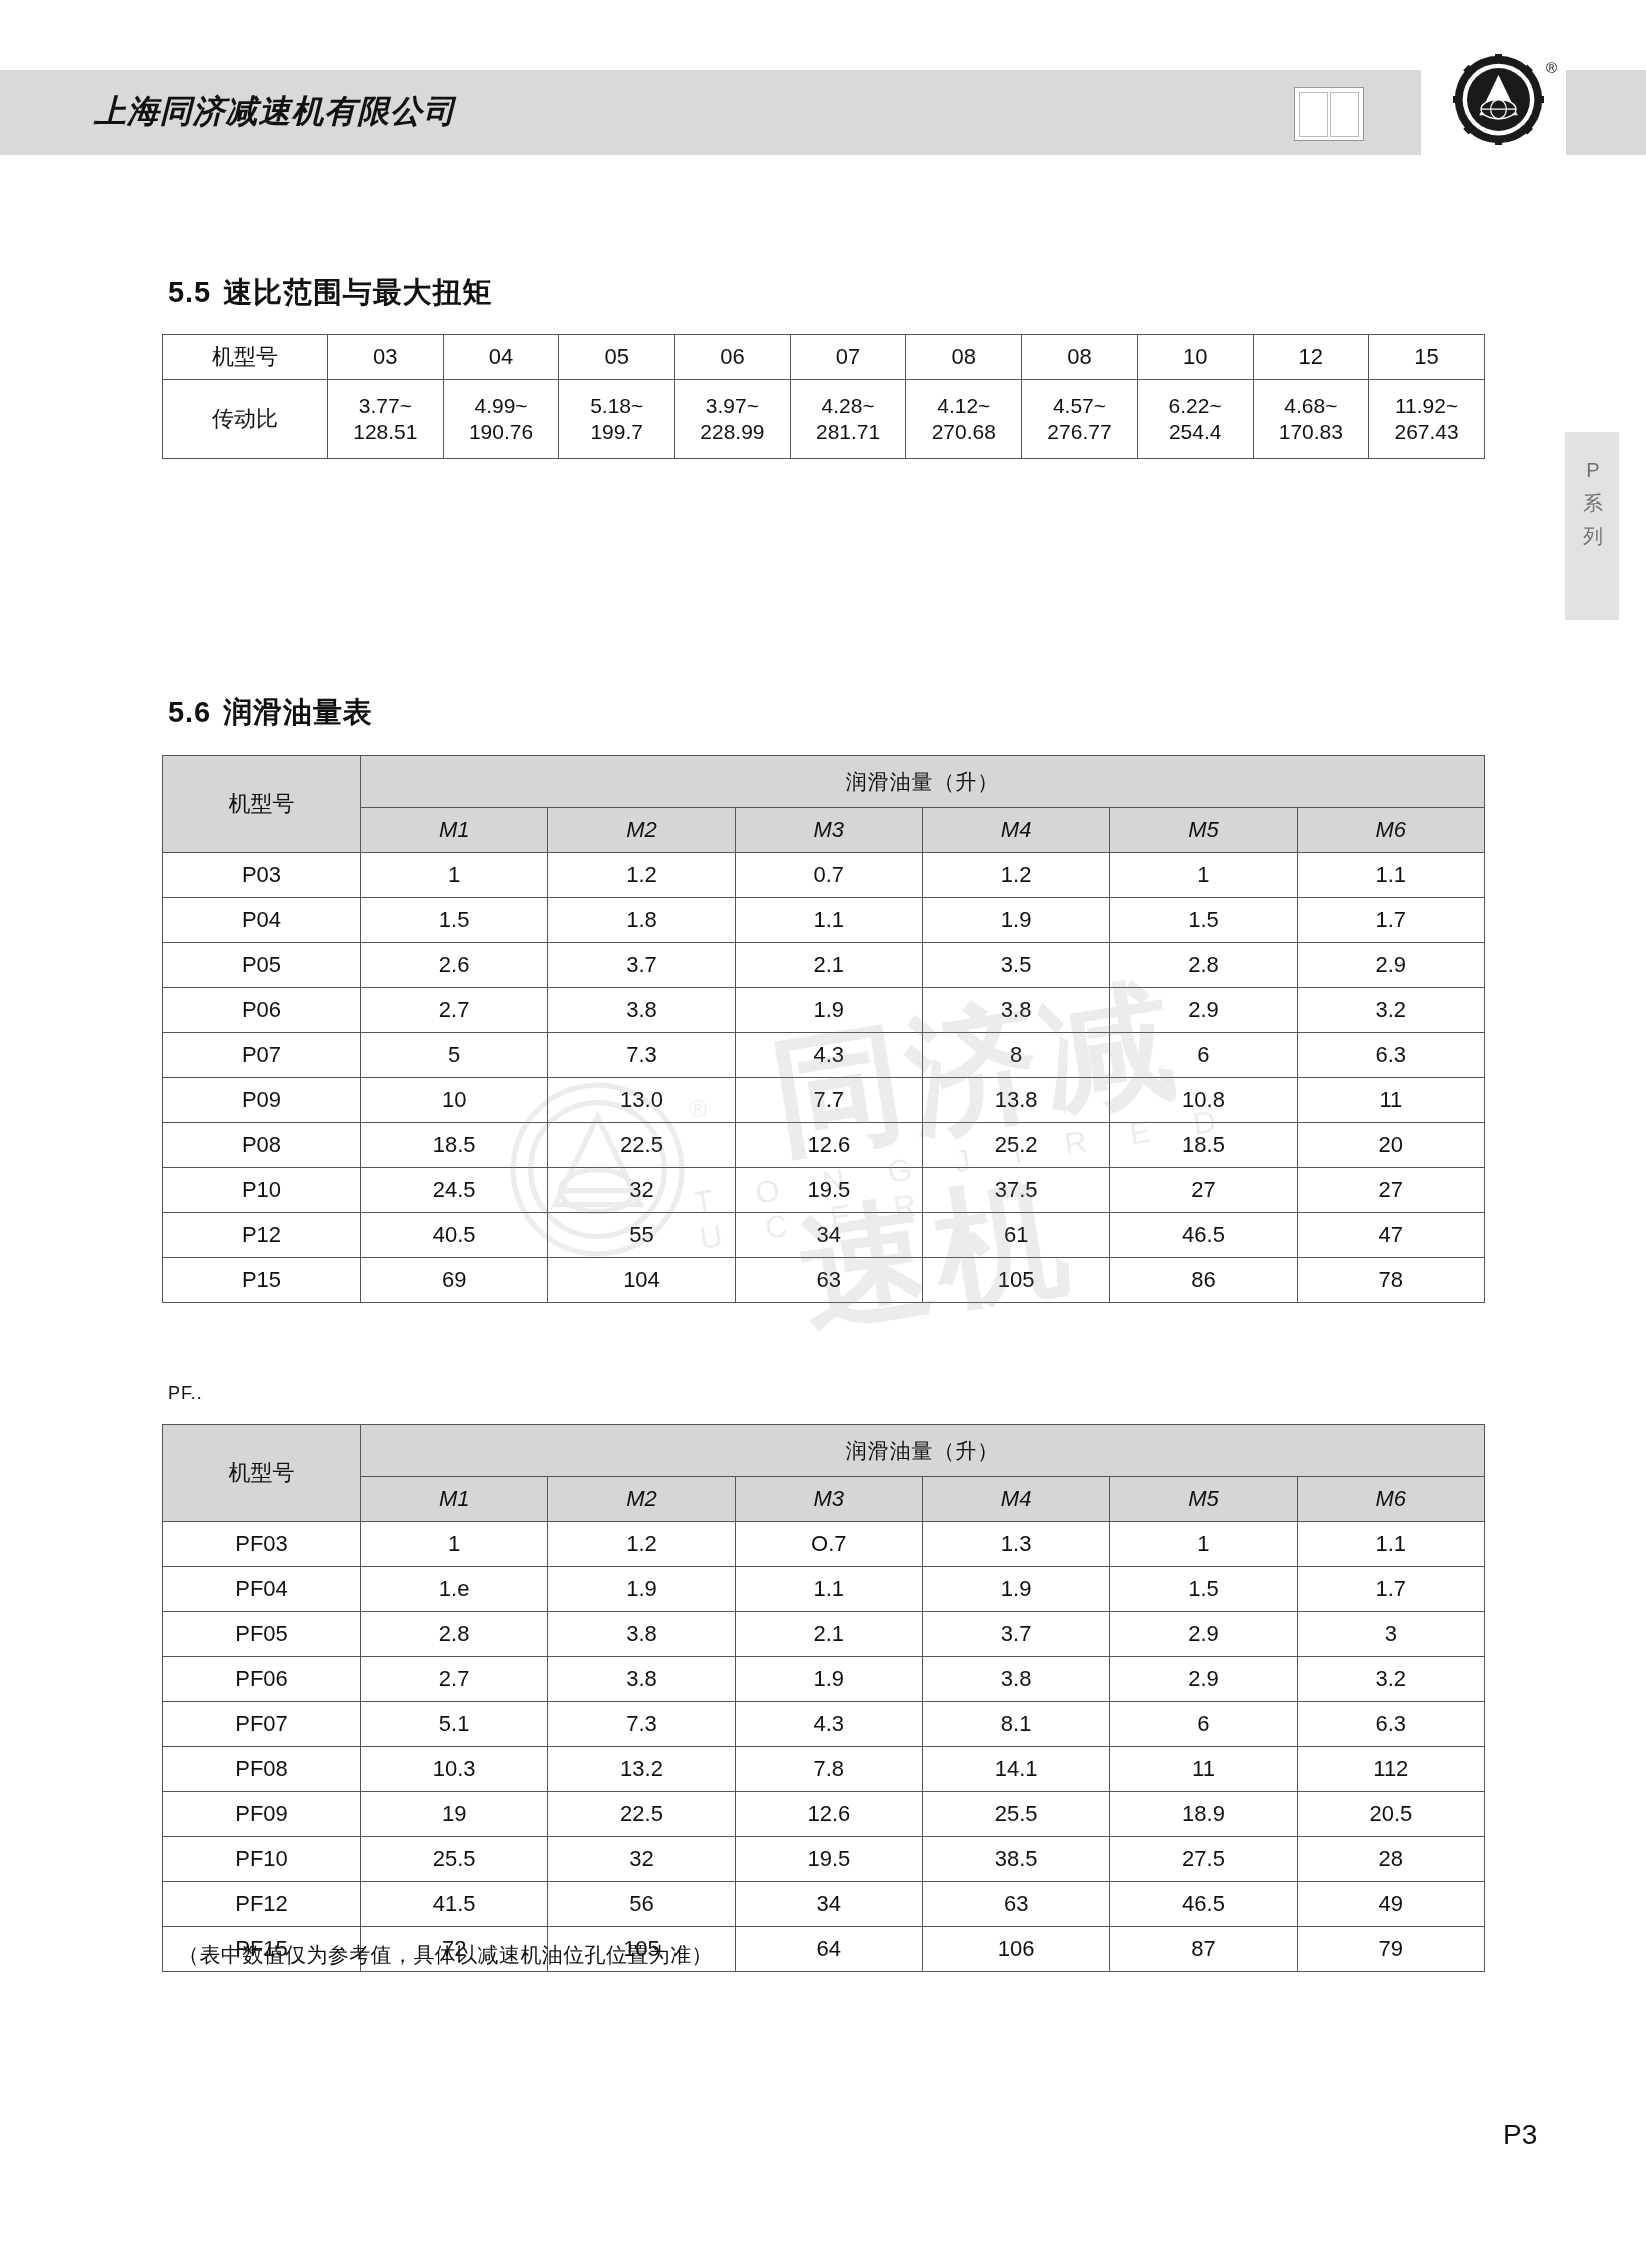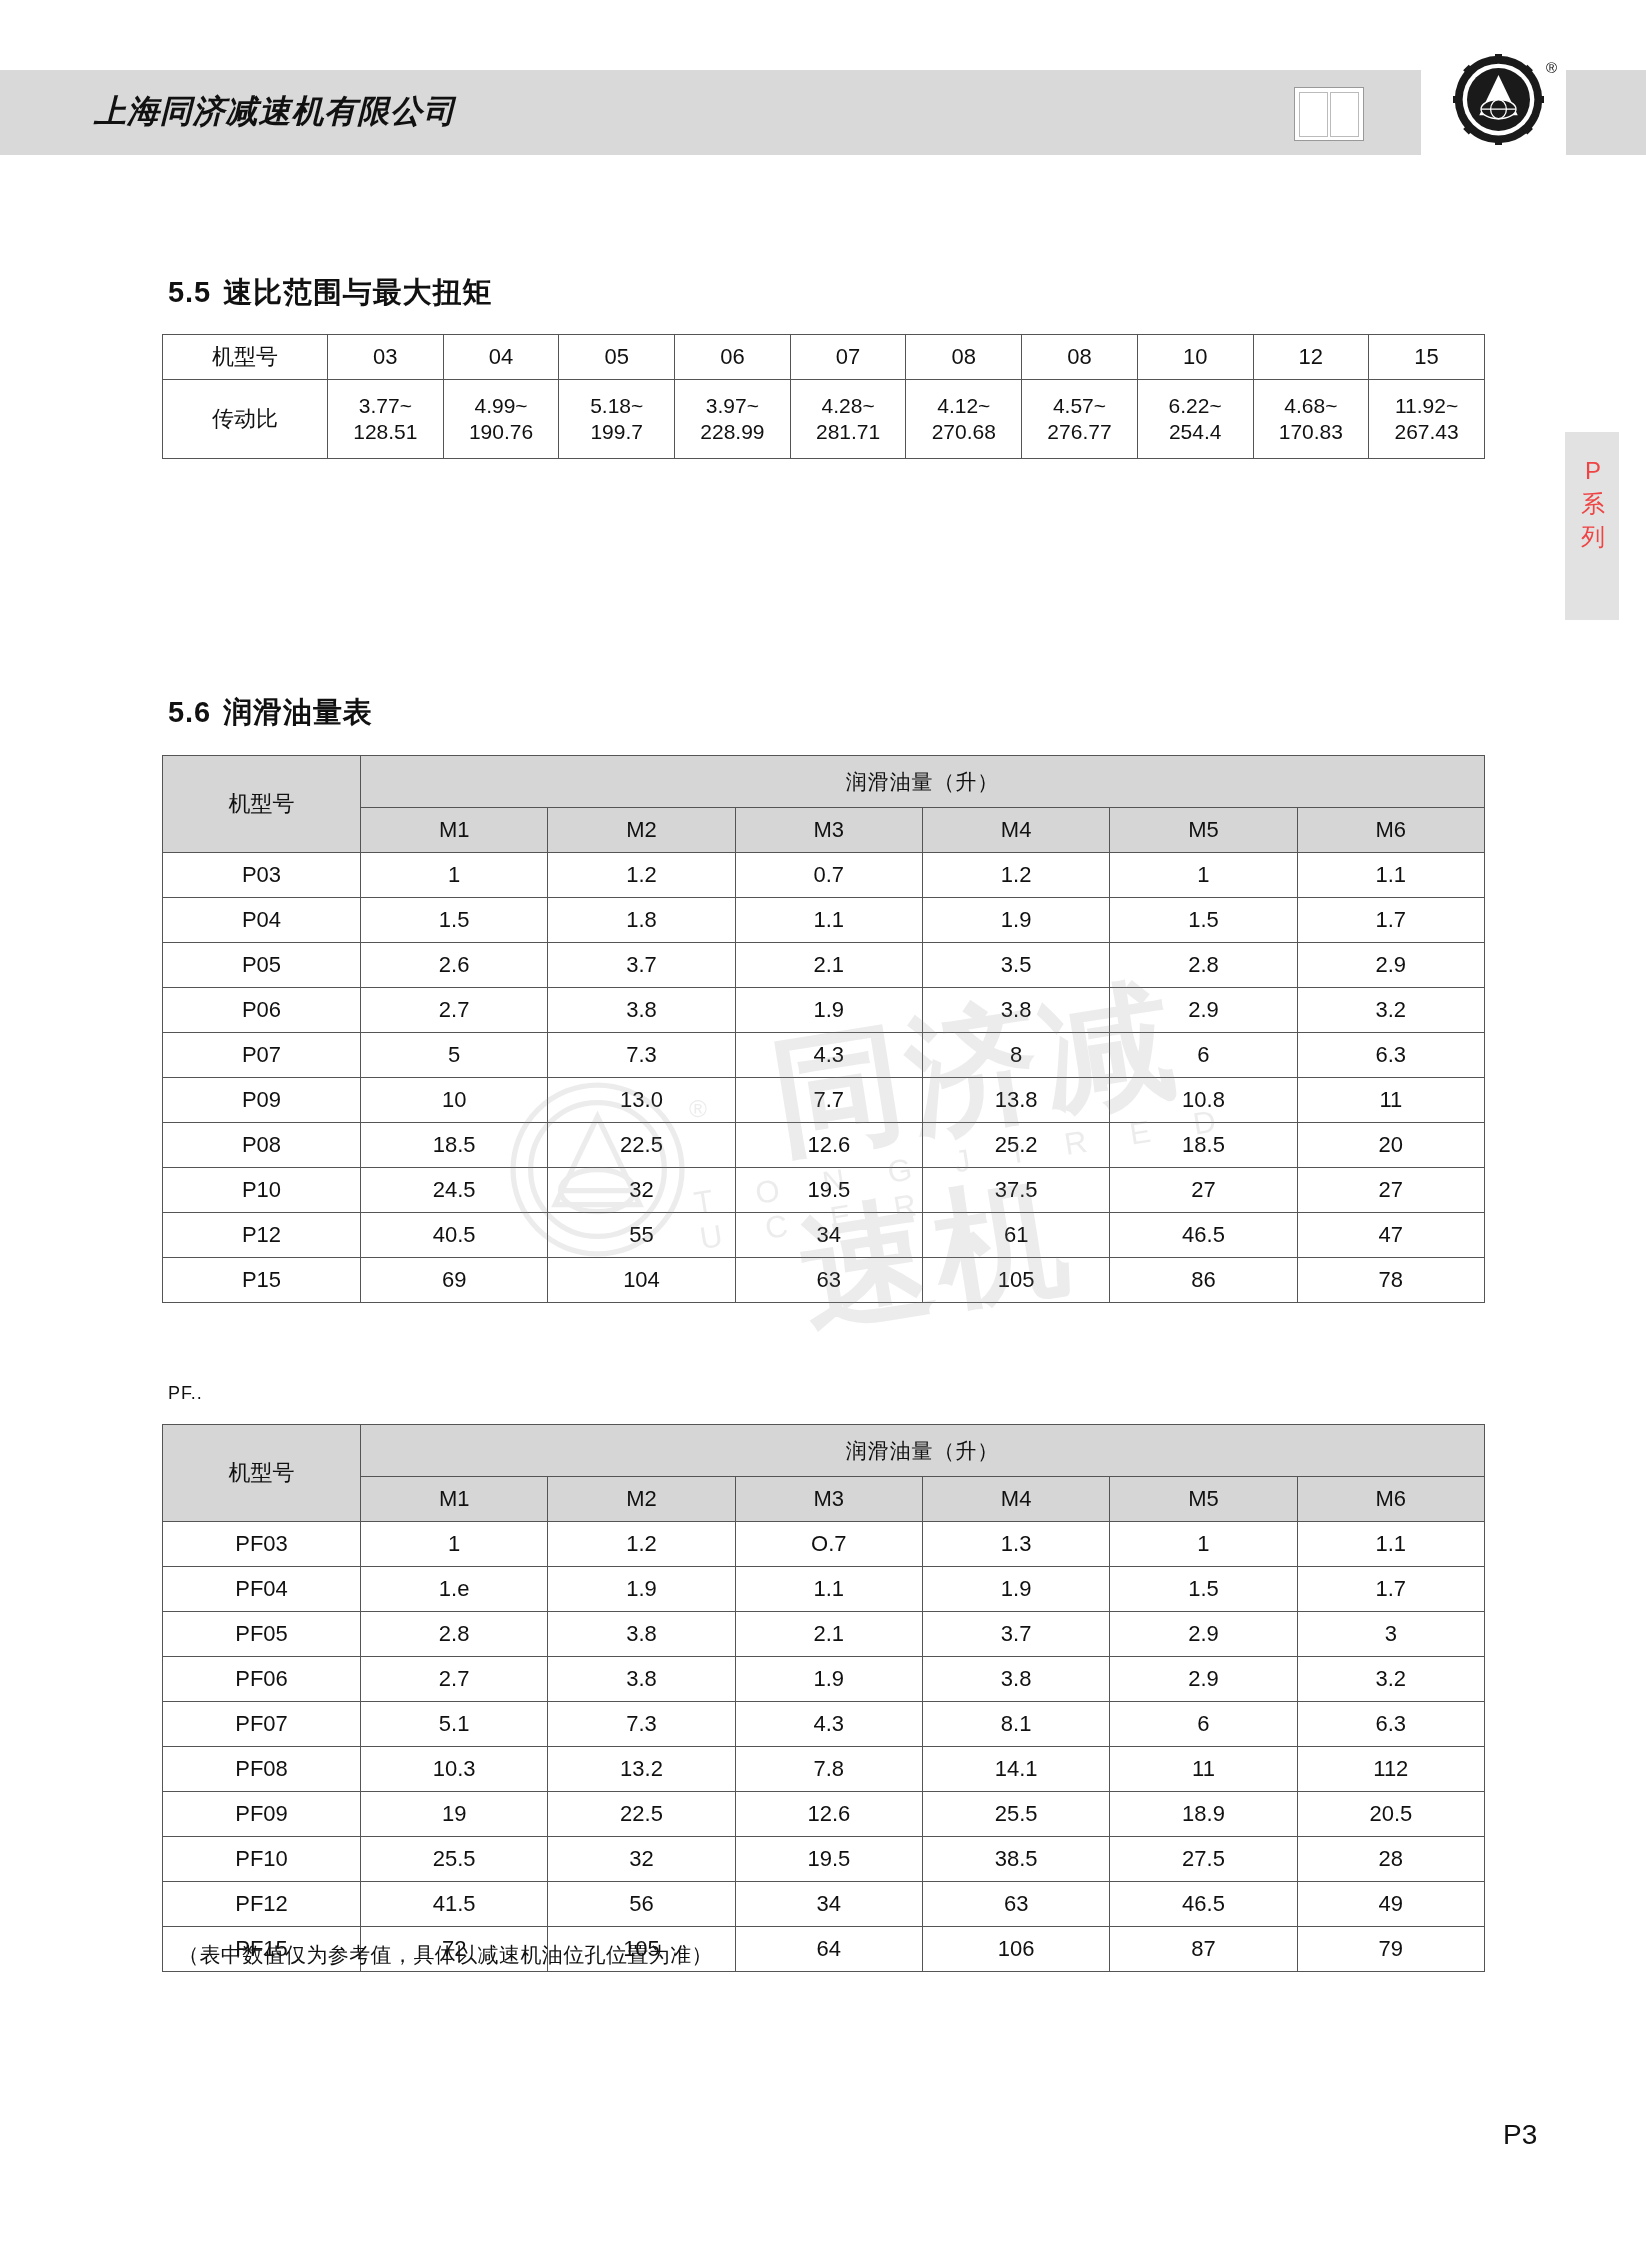--- a/index.html
+++ b/index.html
@@ -88,24 +88,24 @@
     top: 432px;
     width: 54px;
     height: 188px;
     background: #e2e2e2;
   }
   .side-tab-text {
     position: absolute;
     left: 1578px;
     top: 454px;
     width: 30px;
-    font-size: 24px;
+    font-size: 20px;
     line-height: 33px;
     text-align: center;
-    color: #ef4444;
+    color: #737373;
   }
 
   
   .sec-title {
     position: absolute;
     font-size: 29px;
     font-weight: bold;
     color: #111;
     letter-spacing: 0.9px;
   }
@@ -190,21 +190,21 @@
   .oil-table td {
     height: 42px;
     font-size: 22px;
   }
   .oil-table .modelcol { width: 195px; }
   .oil-table .head-title {
     font-size: 21px;
     letter-spacing: 0.9px;
     height: 49px;
   }
-  .oil-table .head-sub { height: 42px; }
+  .oil-table .head-sub { height: 42px; font-style: italic; }
 
   
   .watermark {
     position: absolute;
     left: 471px;
     top: 925px;
     width: 768px;
     height: 367px;
     pointer-events: none;
     opacity: 0.16;

